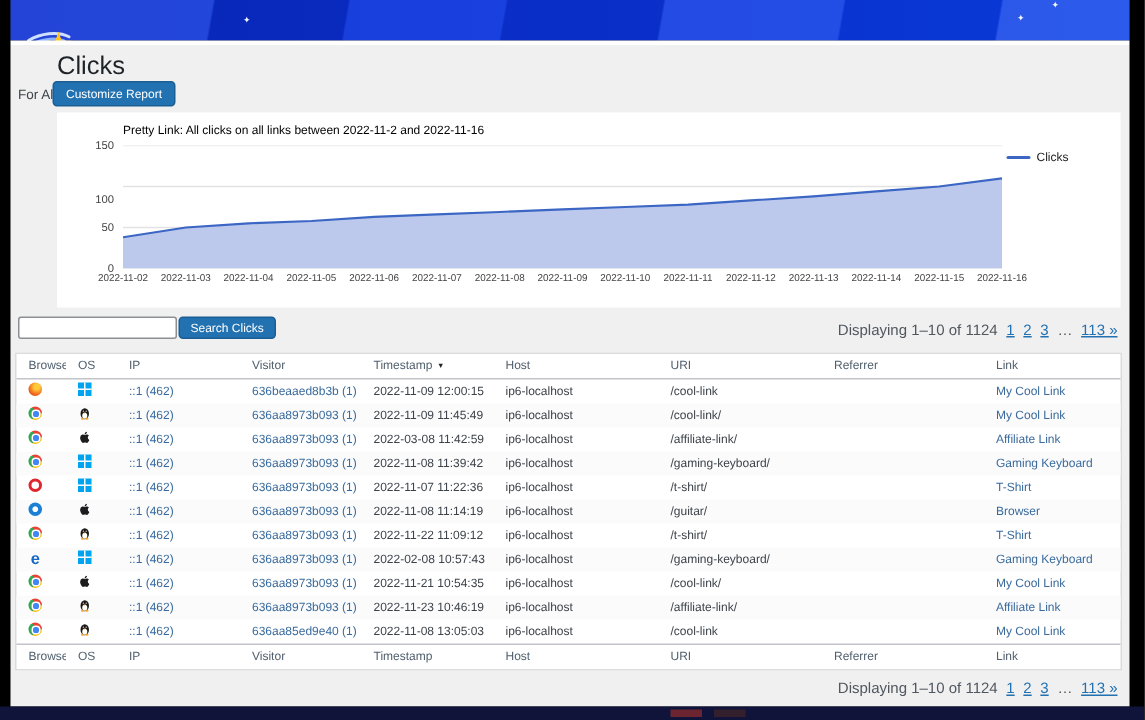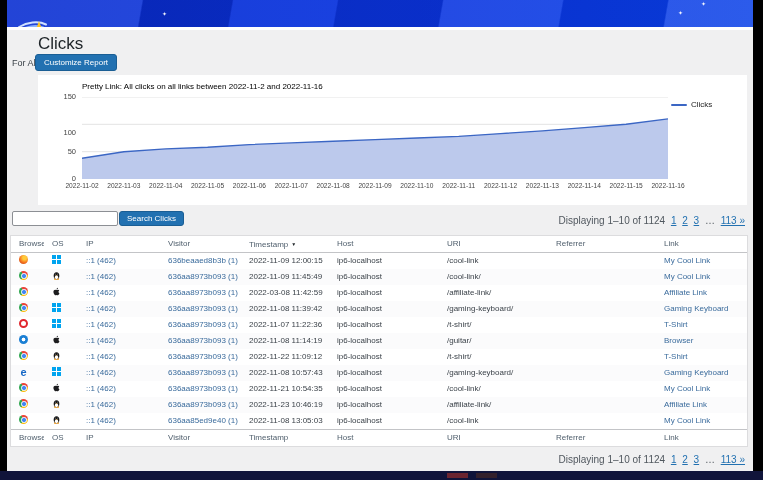--- a/index.html
+++ b/index.html
@@ -254,21 +254,21 @@
           <div class="cell">ip6-localhost</div>
           <div class="cell">/t-shirt/</div>
           <div class="cell"></div>
           <div class="cell"><a>T-Shirt</a></div>
         </div>
         <div class="trow">
           <div class="cell"><span class="icn br-edge">e</span></div>
           <div class="cell"><span class="icn os-windows"></span></div>
           <div class="cell"><a>::1 (462)</a></div>
           <div class="cell"><a>636aa8973b093 (1)</a></div>
-          <div class="cell">2022-11-08 10:57:43</div>
+          <div class="cell">2022-02-08 10:57:43</div>
           <div class="cell">ip6-localhost</div>
           <div class="cell">/gaming-keyboard/</div>
           <div class="cell"></div>
           <div class="cell"><a>Gaming Keyboard</a></div>
         </div>
         <div class="trow">
           <div class="cell"><span class="icn br-chrome"></span></div>
           <div class="cell"><span class="icn os-svg"><svg viewBox="0 0 16 16">
                 <path d="M11.6 8.4c0-1.6 1.3-2.4 1.4-2.4-.8-1.1-2-1.3-2.4-1.3-1-.1-2 .6-2.5.6-.5 0-1.3-.6-2.2-.6-1.1 0-2.2.7-2.8 1.7-1.2 2-.3 5 .9 6.6.6.8 1.2 1.7 2.1 1.7.9 0 1.2-.5 2.2-.5s1.3.5 2.2.5c.9 0 1.5-.8 2-1.6.6-.9.9-1.8.9-1.9-.1 0-1.8-.7-1.8-2.8zM9.9 3.7c.5-.6.8-1.4.7-2.2-.7 0-1.5.5-2 1-.4.5-.8 1.3-.7 2.1.8.1 1.5-.4 2-.9z" fill="#1d1d1f"></path>
               </svg></span></div>

